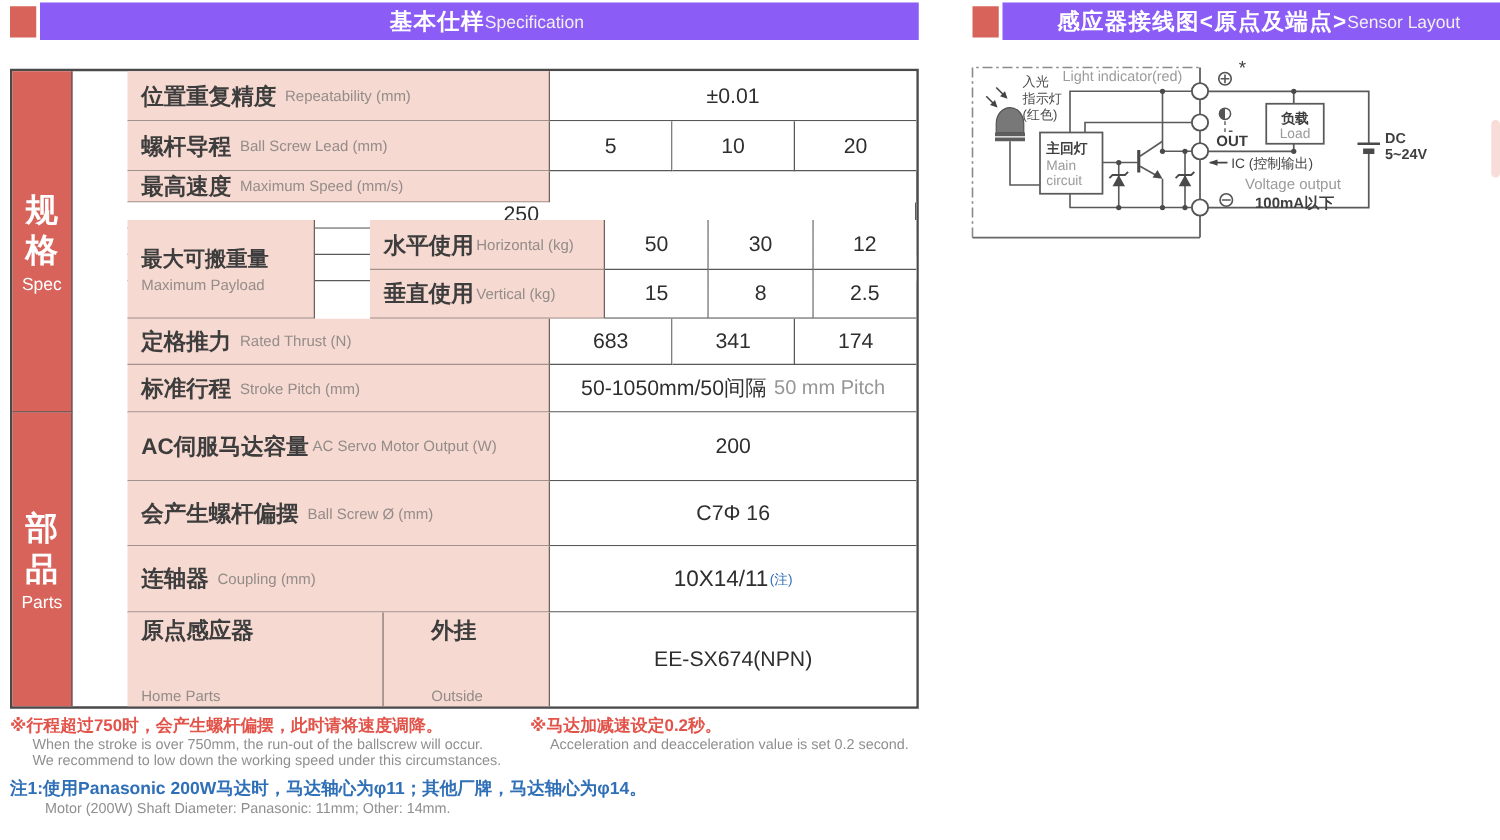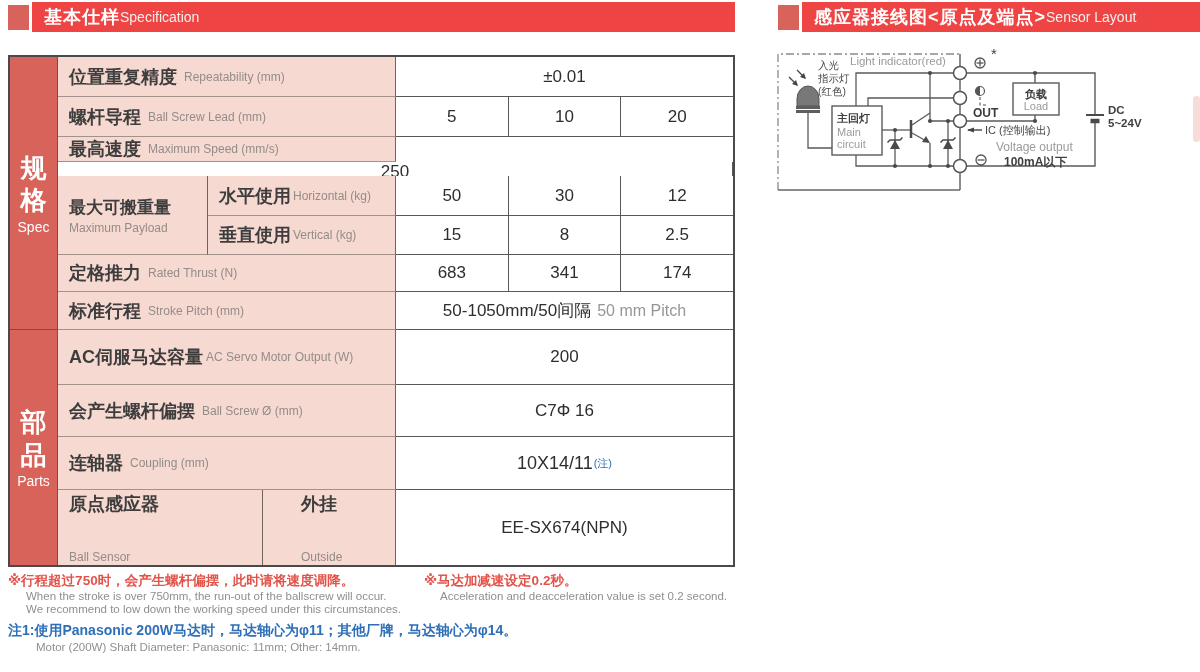--- a/index.html
+++ b/index.html
@@ -5,36 +5,36 @@
   html,body{margin:0;padding:0;}
   body{
     width:1200px;height:672px;position:relative;overflow:hidden;
     background:#ffffff;
     font-family:"Liberation Sans","DejaVu Sans",sans-serif;
     -webkit-font-smoothing:antialiased;
   }
   
   .hdr{position:absolute;top:2px;height:30px;display:flex;align-items:stretch;}
   .hdr-sq{width:21px;height:25px;background:#d7635a;margin-top:3px;flex:none;}
-  .hdr-bar{background:#ef4444;color:#fff;display:flex;align-items:center;
-           padding-left:12px;margin-left:3px;flex:1;}
+  .hdr-bar{background:#8b5cf6;color:#fff;display:flex;align-items:center;
+           padding-left:12px;margin-left:3px;flex:1;justify-content:center;}
   .hdr-zh{font-size:18px;font-weight:700;letter-spacing:1px;}
   .hdr-en{font-size:14px;margin-left:0;font-weight:400;color:#f2efee;}
   
   .spec-table{position:absolute;left:8px;top:55px;width:727px;height:512px;
     border:2px solid #4a4a4a;background:#fff;box-sizing:border-box;}
   .side{position:absolute;left:0;top:0;width:48px;height:508px;}
   .side-block{background:#d7635a;display:flex;flex-direction:column;align-items:center;
     justify-content:center;border-right:1px solid #5a5a5a;box-sizing:border-box;}
   .side-block.first{border-bottom:1px solid #5a5a5a;}
   .side-zh{color:#fff;font-size:26px;font-weight:700;width:1.05em;line-height:1.25;
     word-break:break-all;text-align:center;}
   .side-en{color:#fff;font-size:14px;margin-top:2px;}
   .rows{margin-left:48px;display:flex;flex-direction:column;}
-  .trow{display:flex;}
+  .trow{display:flex;margin-left:44px;}
   .lcell{background:#f6d9d1;border-right:1px solid #6f625c;border-bottom:1px solid #a2928b;
     display:flex;align-items:center;padding-left:11px;box-sizing:border-box;flex:none;}
   .lcell.col{flex-direction:column;align-items:flex-start;justify-content:center;}
   .zh{font-size:18px;color:#3d3d3d;font-weight:600;white-space:nowrap;}
   .en{font-size:12px;color:#948c89;margin-left:7px;white-space:nowrap;}
   .en.blk{margin-left:0;margin-top:2px;}
   .vcell{border-right:1px solid #585858;border-bottom:1px solid #585858;
     display:flex;align-items:center;justify-content:center;font-size:17px;color:#2e2e2e;
     box-sizing:border-box;flex:1;background:#fff;}
   .vcell.last{border-right:none;}
@@ -184,21 +184,21 @@
       </div>
       <div class="vcell last" style="font-size:18px;">
         <span>10X14/11</span>
         <span class="sup-note">(注)</span>
       </div>
     </div>
 
     <div class="trow brow" style="height:75px;">
       <div class="lcell col" style="width:205px;">
         <span class="zh">原点感应器</span>
-        <span class="en blk">Ball Sensor</span>
+        <span class="en blk">Home Parts</span>
       </div>
       <div class="lcell col" style="width:133px;padding-left:38px;">
         <span class="zh">外挂</span>
         <span class="en blk">Outside</span>
       </div>
       <div class="vcell last">EE-SX674(NPN)</div>
     </div>
   </div>
 </div>
 

